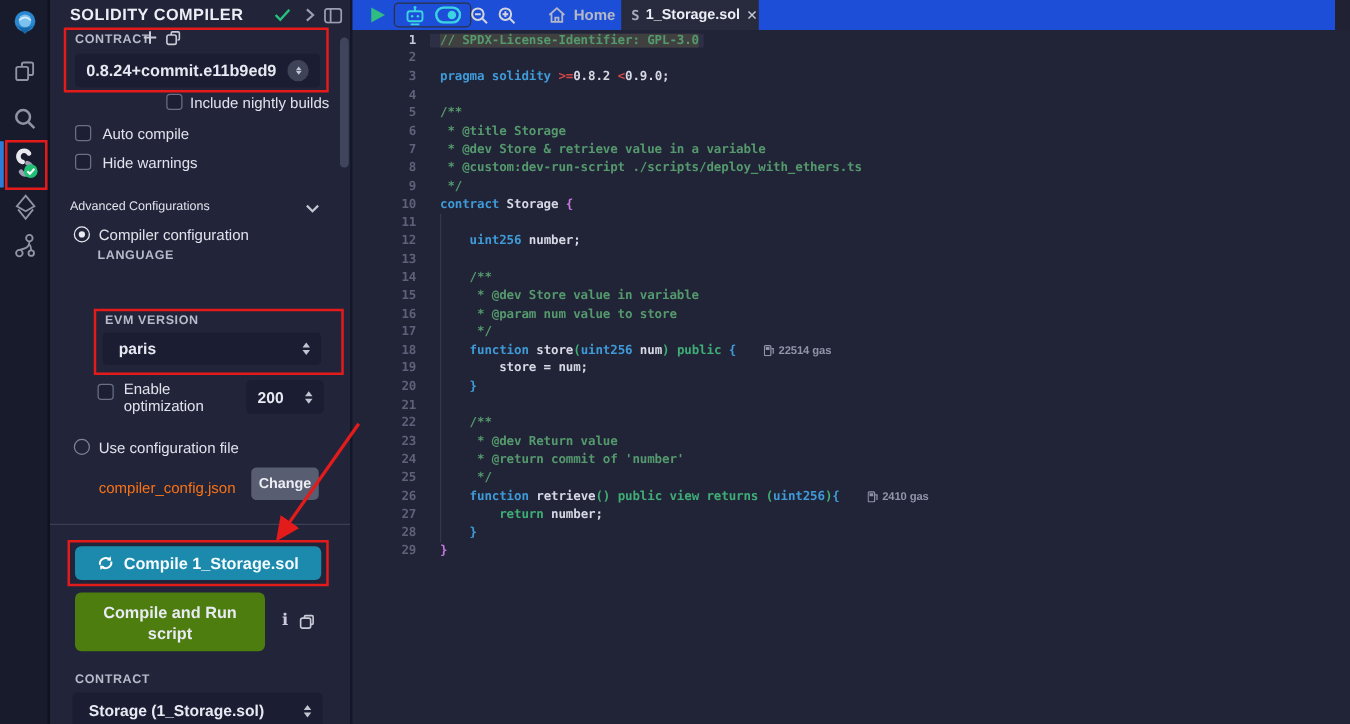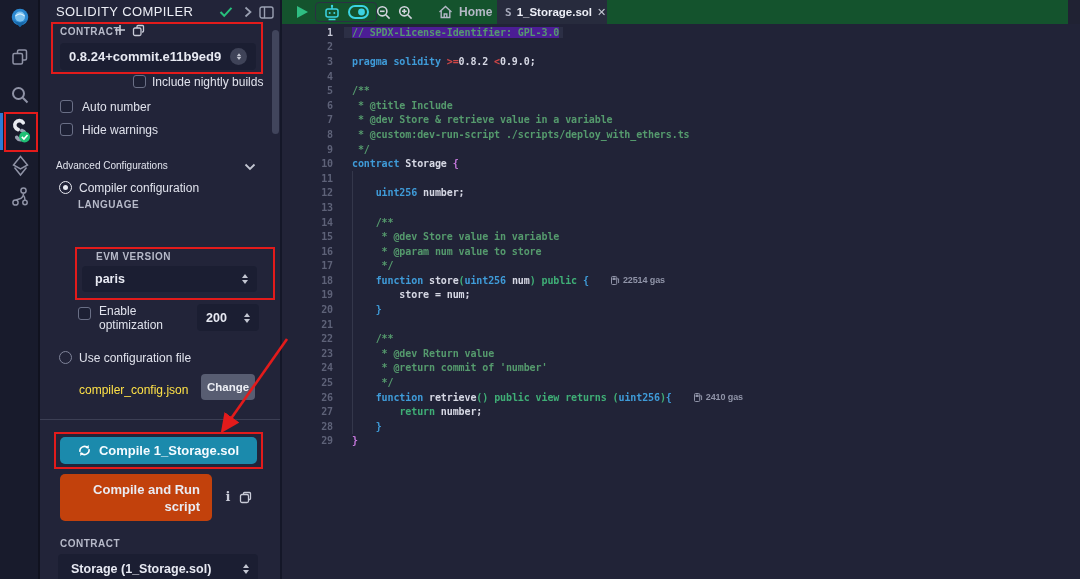--- a/index.html
+++ b/index.html
@@ -12,21 +12,21 @@
                background:#181b2c; border-right:2px solid #10121f; z-index:5; }
   .strip-ic { position:absolute; left:9px; width:22px; height:22px; display:flex;
               align-items:center; justify-content:center; }
   #active-indicator { position:absolute; left:0; top:113px; width:3px; height:37px;
                       background:#2e7cd6; z-index:6; }
 
   
   #panel { position:absolute; left:40px; top:0; width:242px; height:579px;
            background:#222439; z-index:4; }
   #panel .hdr-title { position:absolute; left:16px; top:0; height:24px; line-height:24px;
-                      font-size:13px; font-weight:normal; letter-spacing:.4px; color:#eceef5; }
+                      font-size:13px; font-weight:bold; letter-spacing:.4px; color:#eceef5; }
   .hdr-ic { position:absolute; top:4px; width:16px; height:16px; display:flex;
             align-items:center; justify-content:center; }
   .sec-label { position:absolute; font-size:10px; font-weight:bold; letter-spacing:.5px;
                color:#b7bac9; }
   .dd { position:absolute; background:#1b1e32; border-radius:4px; display:flex;
         align-items:center; padding:0 9px; color:#e7e9f2; font-size:12.5px; font-weight:bold; }
   .dd .dd-val { flex:1 1 auto; white-space:nowrap; overflow:hidden; }
   .stepper { display:inline-flex; flex-direction:column; align-items:center; gap:2px; }
   .stepper i { display:block; width:0; height:0; border-left:3.5px solid transparent;
                border-right:3.5px solid transparent; }
@@ -36,37 +36,37 @@
                display:flex; align-items:center; justify-content:center; }
   .dd-circle .stepper { transform:scale(.75); gap:1px; }
   .checkbox { position:absolute; width:13px; height:13px; border:1px solid #6a6f86;
               border-radius:3px; background:#1d2034; }
   .cb-label { position:absolute; font-size:12px; color:#e0e2ec; line-height:14px; font-weight:500; }
   .radio { position:absolute; width:13px; height:13px; border-radius:50%; }
   .radio.sel { border:1.5px solid #e9eaf2; }
   .radio.sel::after { content:""; position:absolute; left:2.5px; top:2.5px; width:5px; height:5px;
                       border-radius:50%; background:#e9eaf2; }
   .radio.unsel { border:1.5px solid #80849a; }
-  .muted { color:#fde047; }
+  .muted { color:#f97316; }
   .btn { position:absolute; border:none; border-radius:4px; cursor:pointer;
          font-family:"Liberation Sans",sans-serif; }
   #btn-change { left:161px; top:374px; width:54px; height:26px; background:#585d72;
                 color:#eceef4; font-size:11.5px; font-weight:bold; }
   #btn-compile { left:20px; top:437px; width:197px; height:27px; background:#1b8aac;
                  color:#f4fbff; font-size:13px; font-weight:600; border-radius:5px;
                  display:flex; align-items:center; justify-content:center; gap:8px; }
-  #btn-run { left:20px; top:474px; width:152px; height:47px; background:#c2410c;
+  #btn-run { left:20px; top:474px; width:152px; height:47px; background:#4d7c0f;
              color:#e9ebf3; font-size:13px; font-weight:600; border-radius:5px;
-             line-height:17px; padding:0 12px;text-align:right; }
+             line-height:17px; padding:0 12px; }
   #divider { position:absolute; left:0; top:419px; width:242px; height:1px; background:#3c3f54; }
   #panel-scrollbar { position:absolute; left:232px; top:30px; width:7px; height:104px;
                      border-radius:4px; background:#41455c; }
 
   
-  #topbar { position:absolute; left:282px; top:0; right:12px; height:24px; background:#14532d; z-index:4; }
+  #topbar { position:absolute; left:282px; top:0; right:12px; height:24px; background:#1d4ed8; z-index:4; }
   #play-btn { position:absolute; left:13px; top:5px; width:14px; height:14px; }
   #icon-group { position:absolute; left:33px; top:2px; height:20px; display:flex; align-items:center;
                 gap:7px; padding:0 7px; border:1px solid #2b3044; border-radius:4px; }
   .tb-ic { display:flex; align-items:center; justify-content:center; }
   #zoom-out-btn { position:absolute; left:94px; top:5px; }
   #zoom-in-btn  { position:absolute; left:116px; top:5px; }
   #home-tab { position:absolute; left:150px; top:0; height:24px; display:flex; align-items:center;
               gap:6px; color:#b4b8c6; font-size:12px; font-weight:600; padding:0 6px; }
   #file-tab { position:absolute; left:215px; top:0; width:110px; height:24px; background:#272b3d;
               display:flex; align-items:center; gap:5px; padding:0 8px; }
@@ -77,21 +77,21 @@
 
   
   #editor { position:absolute; left:282px; top:24px; right:0; bottom:0; background:#212337;
             overflow:hidden; z-index:3; }
   #code { padding-top:1px; font-family:"DejaVu Sans Mono",monospace; font-size:10px;
           font-weight:bold; letter-spacing:-0.1px; }
   .cl { height:14.6px; display:flex; align-items:center; white-space:pre; }
   .ln { width:51px; text-align:right; color:#5e6278; flex:0 0 51px; }
   .cl.cur .ln { color:#c7c9d6; }
   .lc { margin-left:19px; }
-  .cl.cur .lc { background:#4c1d95; box-shadow:-8px 0 0 #2c2f45, 4px 0 0 #2c2f45; }
+  .cl.cur .lc { background:#404040; box-shadow:-8px 0 0 #2c2f45, 4px 0 0 #2c2f45; }
   .tk-c { color:#559a6d; } .tk-k { color:#3f9bd8;margin-top:20px; } .tk-g { color:#3fae76; }
   .tk-o { color:#d14747; } .tk-t { color:#d6d8e4; } .tk-m { color:#c678dd; }
   .tk-b { color:#3f9bd8; }
   .gas { margin-left:22px; font-family:"Liberation Sans",sans-serif; font-size:9px;
          font-weight:bold; color:#9094a8; display:inline-flex; align-items:center; gap:3px; }
   #indent-guide { position:absolute; left:70px; top:147px; width:1px; height:263px;
                   background:rgba(170,175,200,.14); }
 
   
   .redbox { position:absolute; border:2px solid #e31b1b; z-index:40; pointer-events:none; }
@@ -187,38 +187,38 @@
           <i class="up"></i>
           <i class="dn"></i>
         </span>
     </span>
   </div>
 
   <span class="checkbox" style="left:93px; top:75px"></span>
   <span class="cb-label" style="left:112px; top:75px">Include nightly builds</span>
 
   <span class="checkbox" style="left:20px; top:100px"></span>
-  <span class="cb-label" style="left:42px; top:100px">Auto number</span>
+  <span class="cb-label" style="left:42px; top:100px">Auto compile</span>
 
   <span class="checkbox" style="left:20px; top:123px"></span>
   <span class="cb-label" style="left:42px; top:123px">Hide warnings</span>
 
   <div class="abs" style="left:16px; top:160px; font-size:10px; color:#e0e2ec; font-weight:500">Advanced Configurations</div>
   <span class="hdr-ic" style="left:202px; top:159px">
     <svg width="12" height="8" viewBox="0 0 12 8">
         <path d="M1.5 1.5 L6 6 L10.5 1.5" fill="none" stroke="#c3c6d2" stroke-width="1.8"></path>
       </svg>
   </span>
 
   <span class="radio sel" style="left:19px; top:181px"></span>
   <span class="cb-label" style="left:39px; top:181px">Compiler configuration</span>
 
   <div class="sec-label" style="left:38px; top:199px">LANGUAGE</div>
 
-  <div class="sec-label" style="left:56px; top:251px">EVM VERSION</div>
+  <div class="sec-label" style="left:44px; top:251px">EVM VERSION</div>
   <div class="dd" style="left:42px; top:266px; width:175px; height:26px">
     <span class="dd-val" style="padding-left:4px">paris</span>
     <span class="stepper">
         <i class="up"></i>
         <i class="dn"></i>
       </span>
   </div>
 
   <span class="checkbox" style="left:38px; top:307px"></span>
   <span class="cb-label" style="left:59px; top:304px; width:76px">Enable optimization</span>
@@ -328,21 +328,21 @@
 </div>
 
 <div id="editor">
   <div id="indent-guide"></div>
   <div id="code">
       <div class="cl cur"><span class="ln">1</span><span class="lc"><span class="tk-c">// SPDX-License-Identifier: GPL-3.0</span></span></div>
       <div class="cl"><span class="ln">2</span><span class="lc"></span></div>
       <div class="cl"><span class="ln">3</span><span class="lc"><span class="tk-k">pragma solidity </span><span class="tk-o">&gt;=</span><span class="tk-t">0.8.2 </span><span class="tk-o">&lt;</span><span class="tk-t">0.9.0;</span></span></div>
       <div class="cl"><span class="ln">4</span><span class="lc"></span></div>
       <div class="cl"><span class="ln">5</span><span class="lc"><span class="tk-c">/**</span></span></div>
-      <div class="cl"><span class="ln">6</span><span class="lc"><span class="tk-c"> * @title Include</span></span></div>
+      <div class="cl"><span class="ln">6</span><span class="lc"><span class="tk-c"> * @title Storage</span></span></div>
       <div class="cl"><span class="ln">7</span><span class="lc"><span class="tk-c"> * @dev Store &amp; retrieve value in a variable</span></span></div>
       <div class="cl"><span class="ln">8</span><span class="lc"><span class="tk-c"> * @custom:dev-run-script ./scripts/deploy_with_ethers.ts</span></span></div>
       <div class="cl"><span class="ln">9</span><span class="lc"><span class="tk-c"> */</span></span></div>
       <div class="cl"><span class="ln">10</span><span class="lc"><span class="tk-k">contract </span><span class="tk-t">Storage </span><span class="tk-m">{</span></span></div>
       <div class="cl"><span class="ln">11</span><span class="lc"></span></div>
       <div class="cl"><span class="ln">12</span><span class="lc"><span class="tk-t">    </span><span class="tk-k">uint256</span><span class="tk-t"> number;</span></span></div>
       <div class="cl"><span class="ln">13</span><span class="lc"></span></div>
       <div class="cl"><span class="ln">14</span><span class="lc"><span class="tk-c">    /**</span></span></div>
       <div class="cl"><span class="ln">15</span><span class="lc"><span class="tk-c">     * @dev Store value in variable</span></span></div>
       <div class="cl"><span class="ln">16</span><span class="lc"><span class="tk-c">     * @param num value to store</span></span></div>

